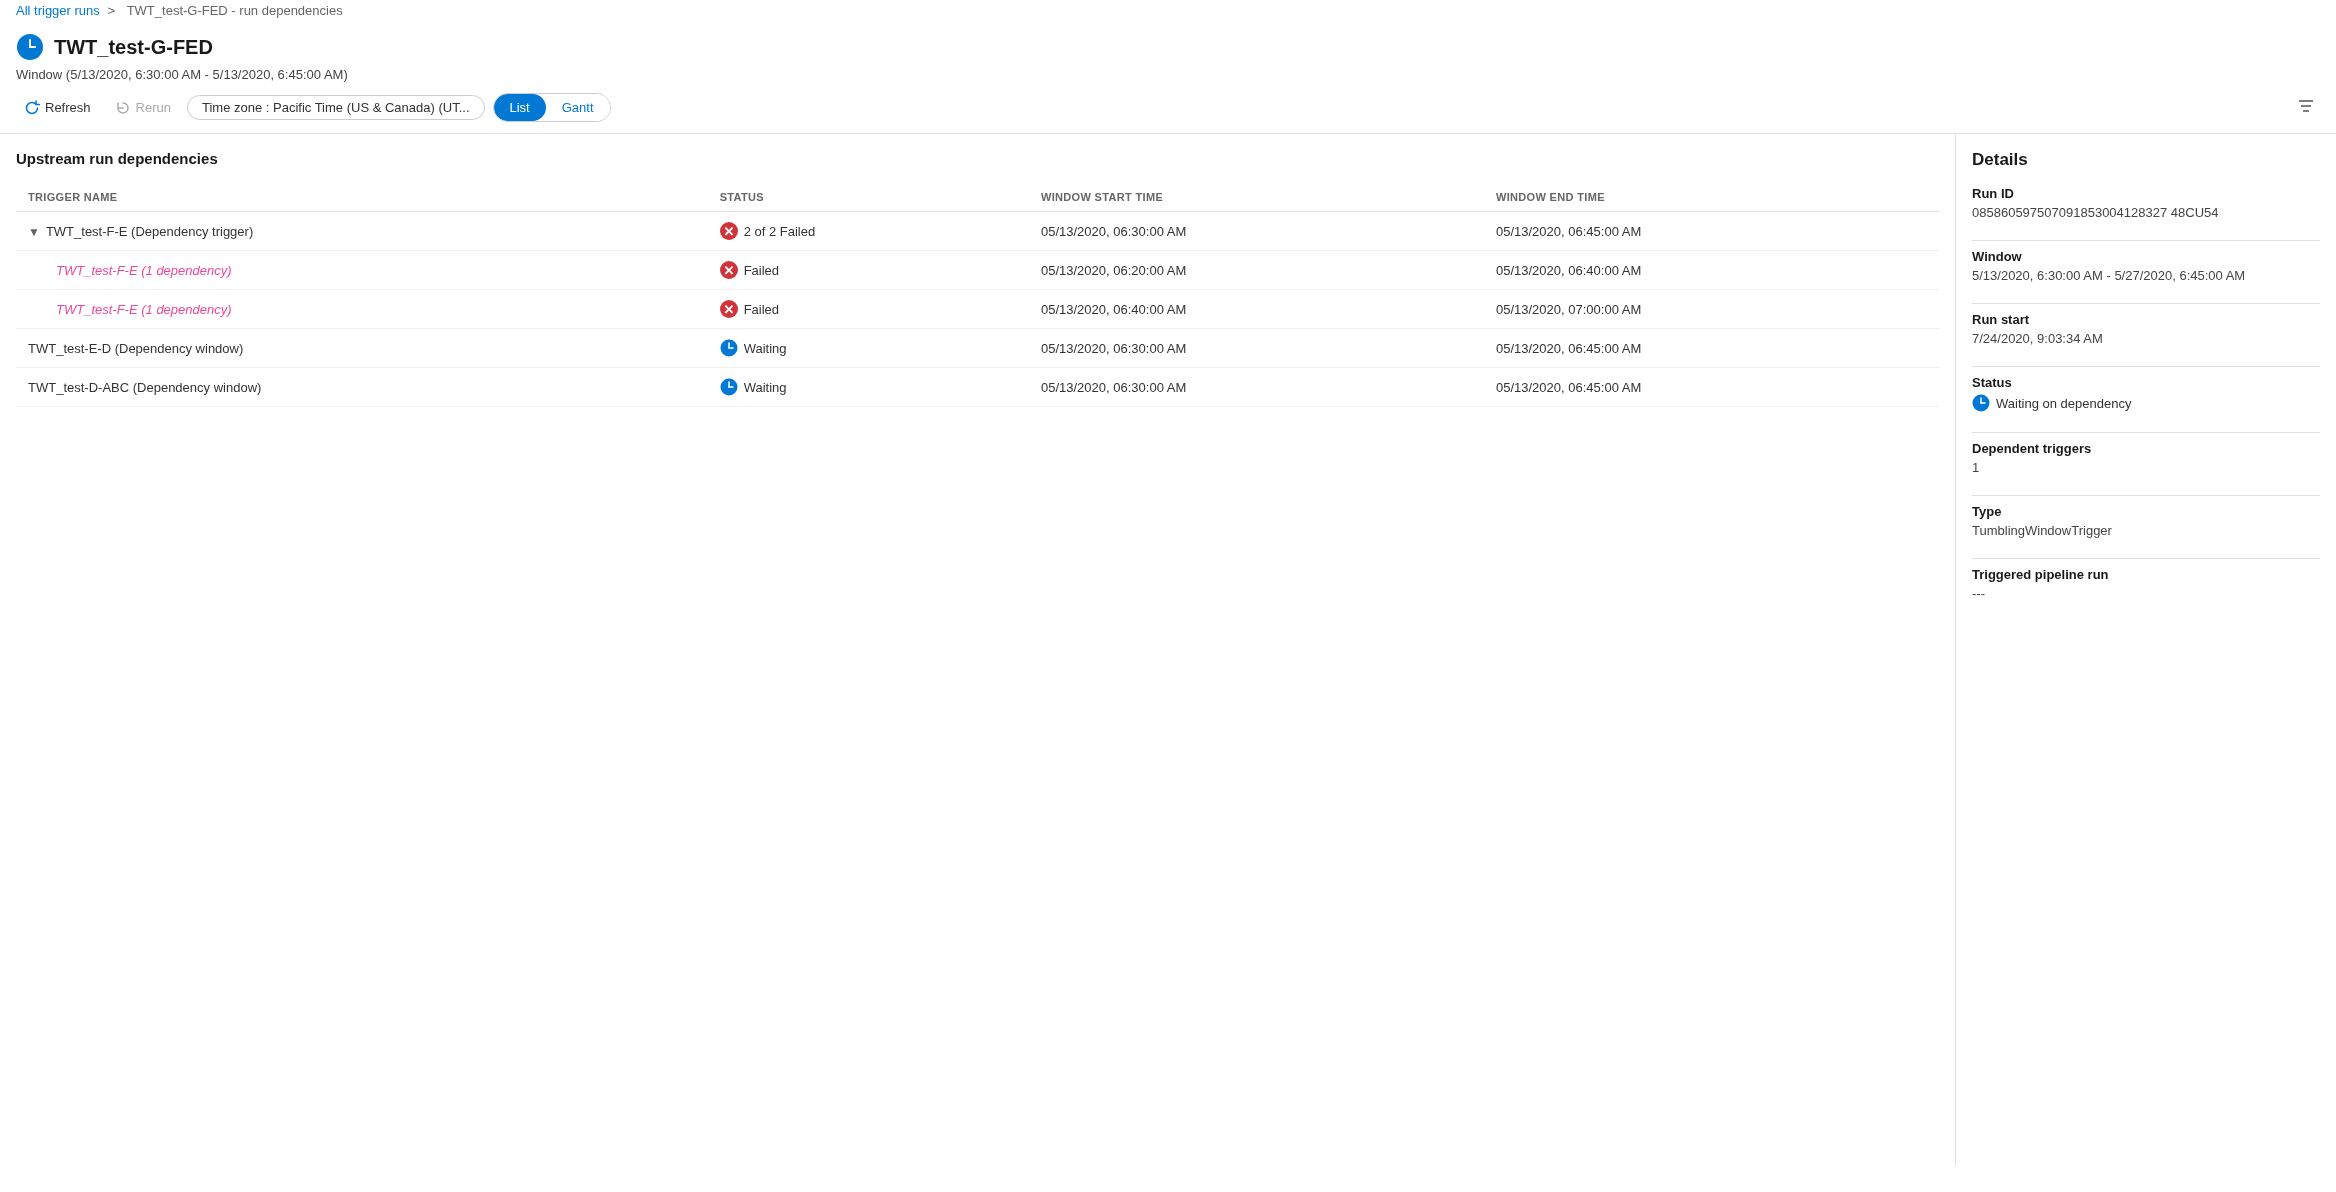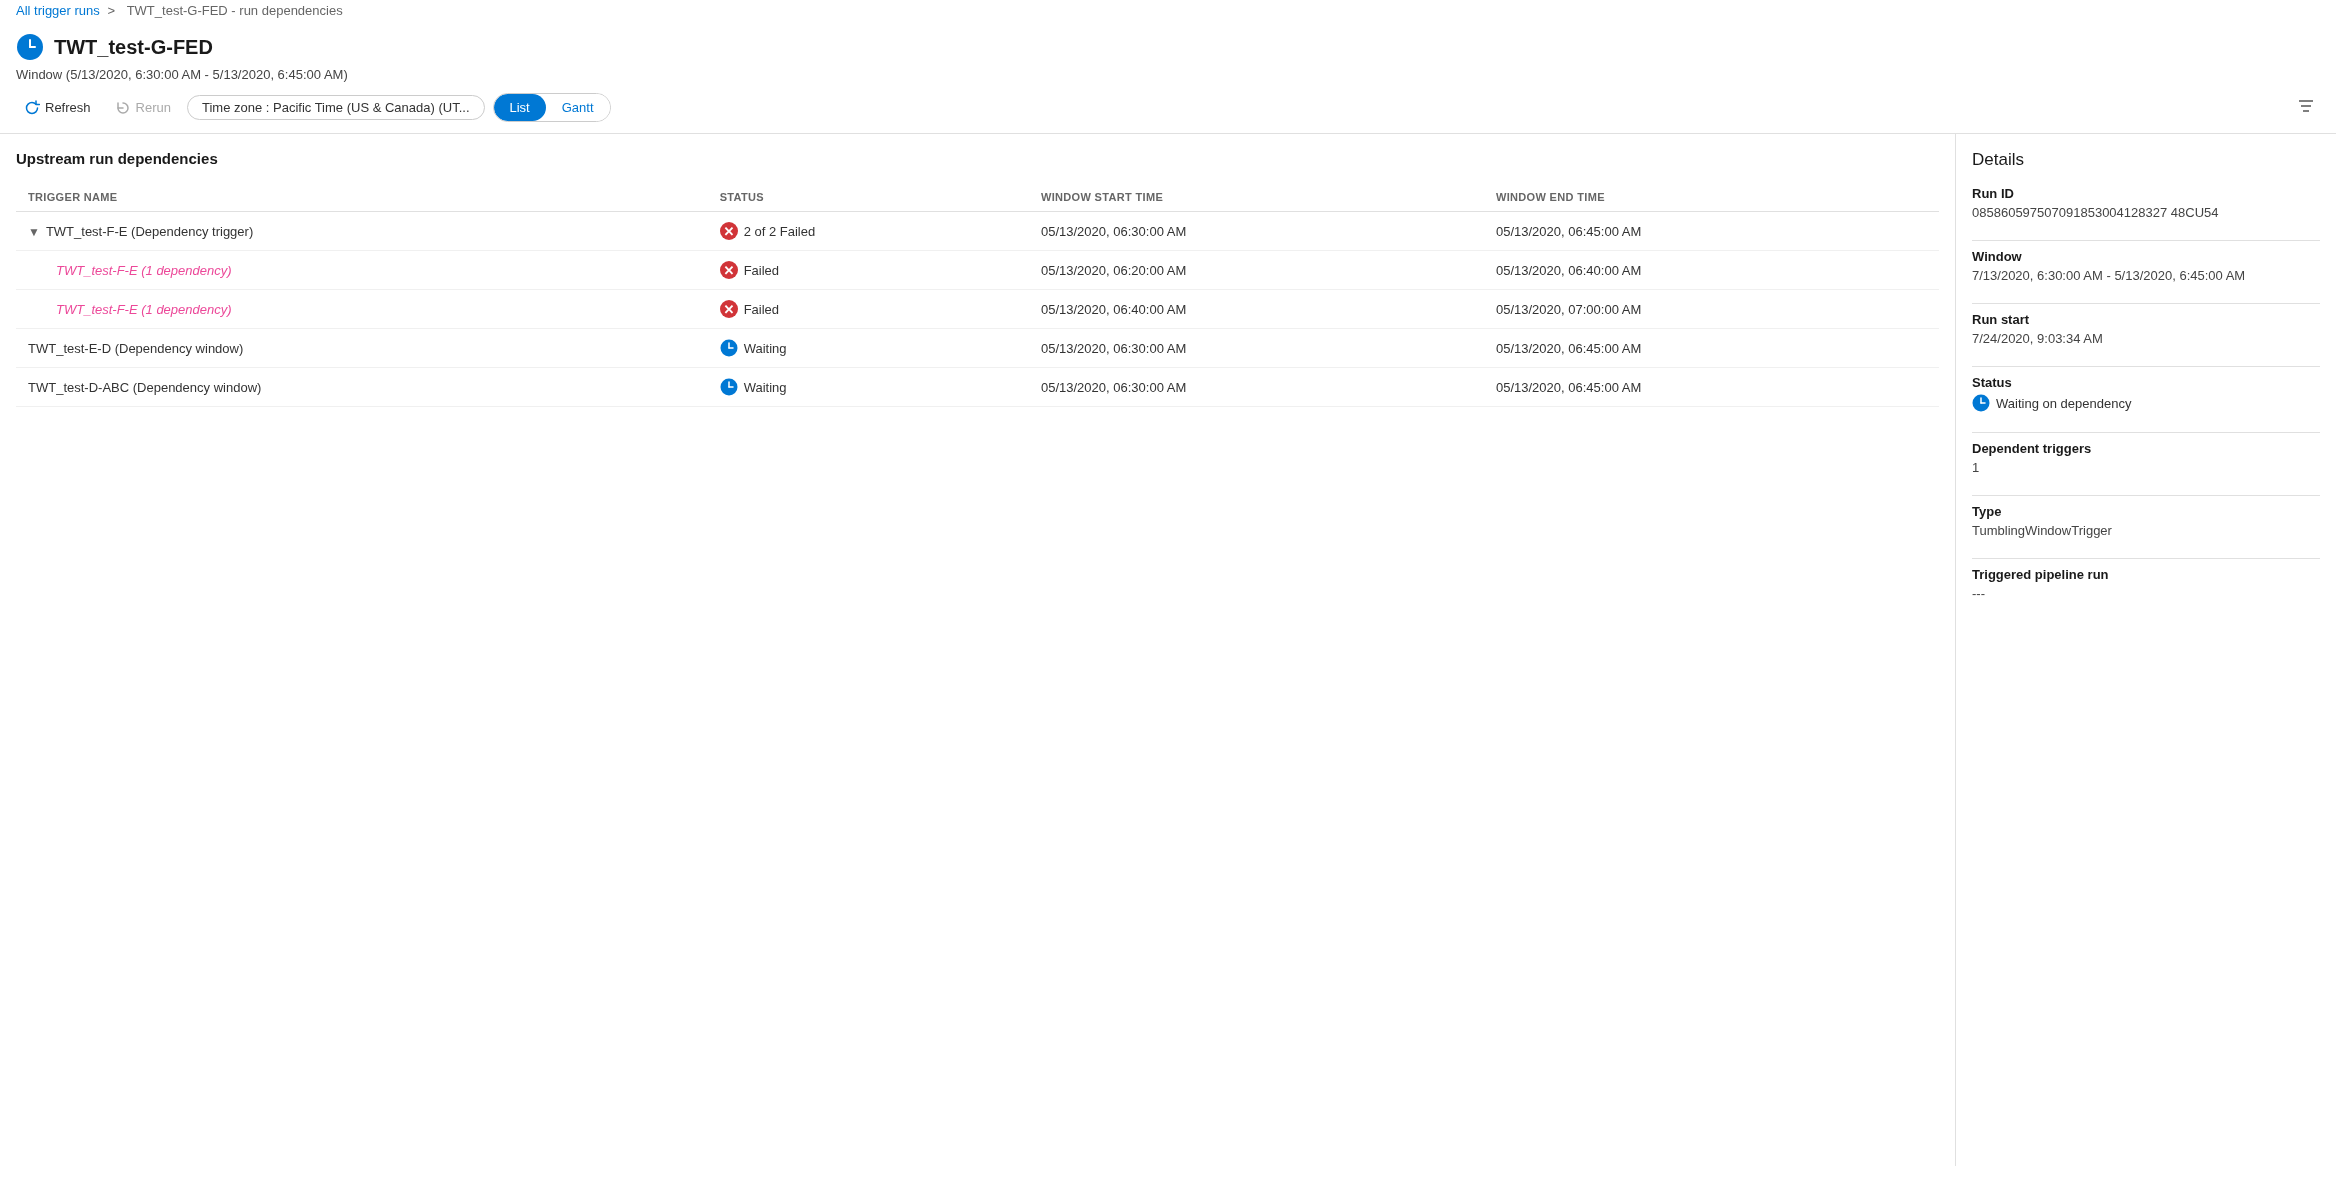--- a/index.html
+++ b/index.html
@@ -40,21 +40,21 @@
     .trigger-name { color: #333; font-weight: 500; }
     .trigger-name-link { color: #ec4899; text-decoration: none; cursor: pointer; font-style: italic; }
 
     .indent { padding-left: 28px; }
     .chevron { display: inline-flex; align-items: center; margin-right: 6px; cursor: pointer; }
 
     
     .detail-section { margin-bottom: 20px; }
     .detail-label { font-size: 13px; font-weight: 700; color: #1a1a1a; margin-bottom: 4px; }
     .detail-value { font-size: 13px; color: #444; word-break: break-all; }
-    .detail-title { font-size: 17px; font-weight: 400; color: #1a1a1a; margin-bottom: 16px; }
+    .detail-title { font-size: 17px; font-weight: 700; color: #1a1a1a; margin-bottom: 16px; }
     .status-waiting { display: flex; align-items: center; gap: 6px; }
 
     .divider { height: 1px; background: #e0e0e0; margin: 8px 0; }
   </style>
 </head>
 <body>
 
 <div class="breadcrumb">
   <a>All trigger runs</a>
   <span>&gt;</span>
@@ -199,21 +199,21 @@
 
     <div class="detail-section">
       <div class="detail-label">Run ID</div>
       <div class="detail-value">085860597507091853004128327 48CU54</div>
     </div>
 
     <div class="divider"></div>
 
     <div class="detail-section">
       <div class="detail-label">Window</div>
-      <div class="detail-value">7/13/2020, 6:30:00 AM - 5/13/2020, 6:45:00 AM</div>
+      <div class="detail-value">5/13/2020, 6:30:00 AM - 5/27/2020, 6:45:00 AM</div>
     </div>
 
     <div class="divider"></div>
 
     <div class="detail-section">
       <div class="detail-label">Run start</div>
       <div class="detail-value">7/24/2020, 9:03:34 AM</div>
     </div>
 
     <div class="divider"></div>

